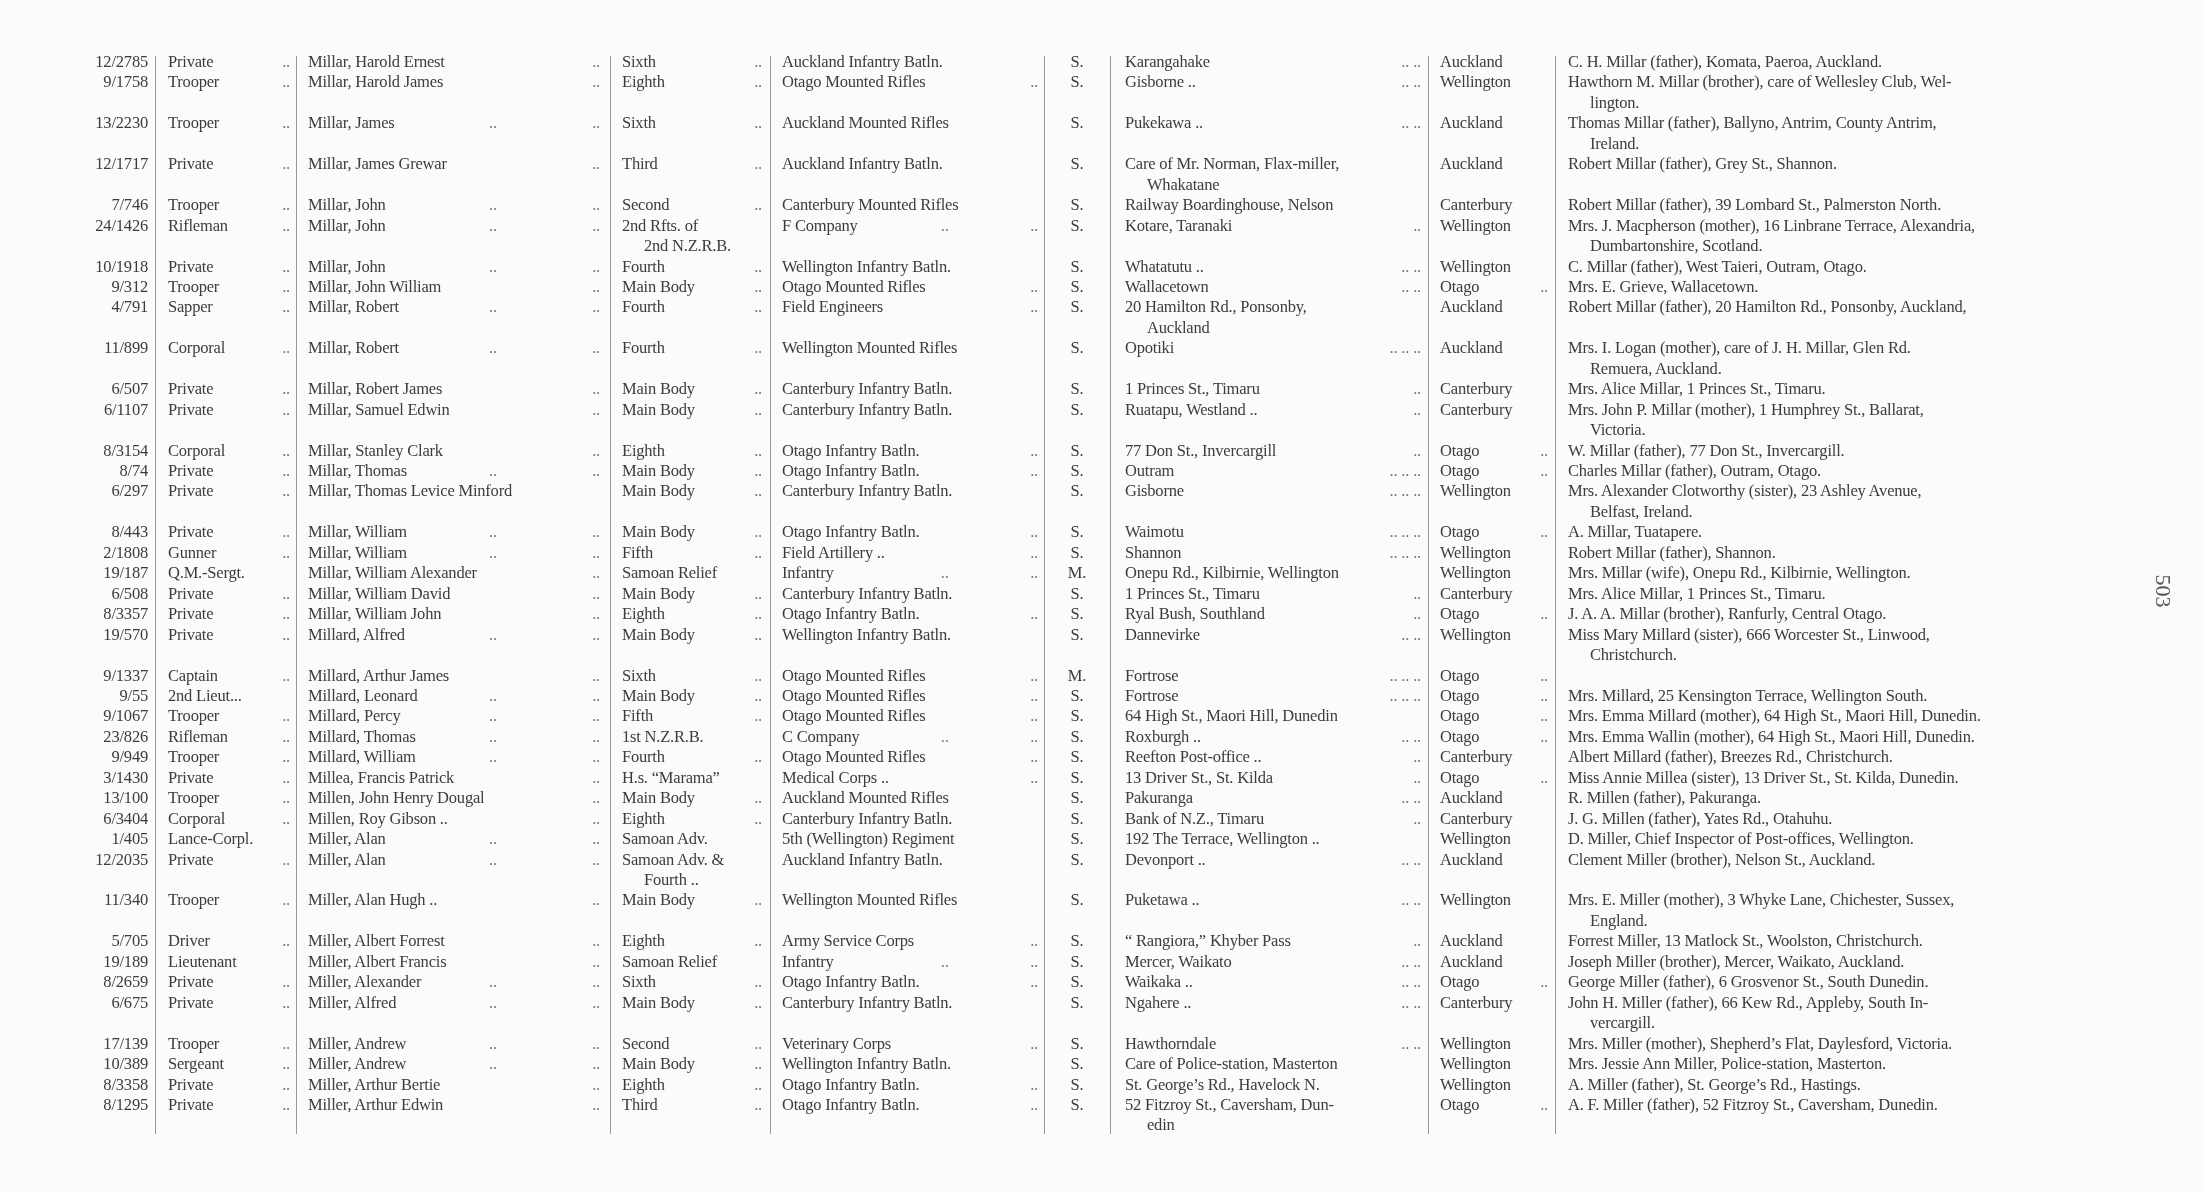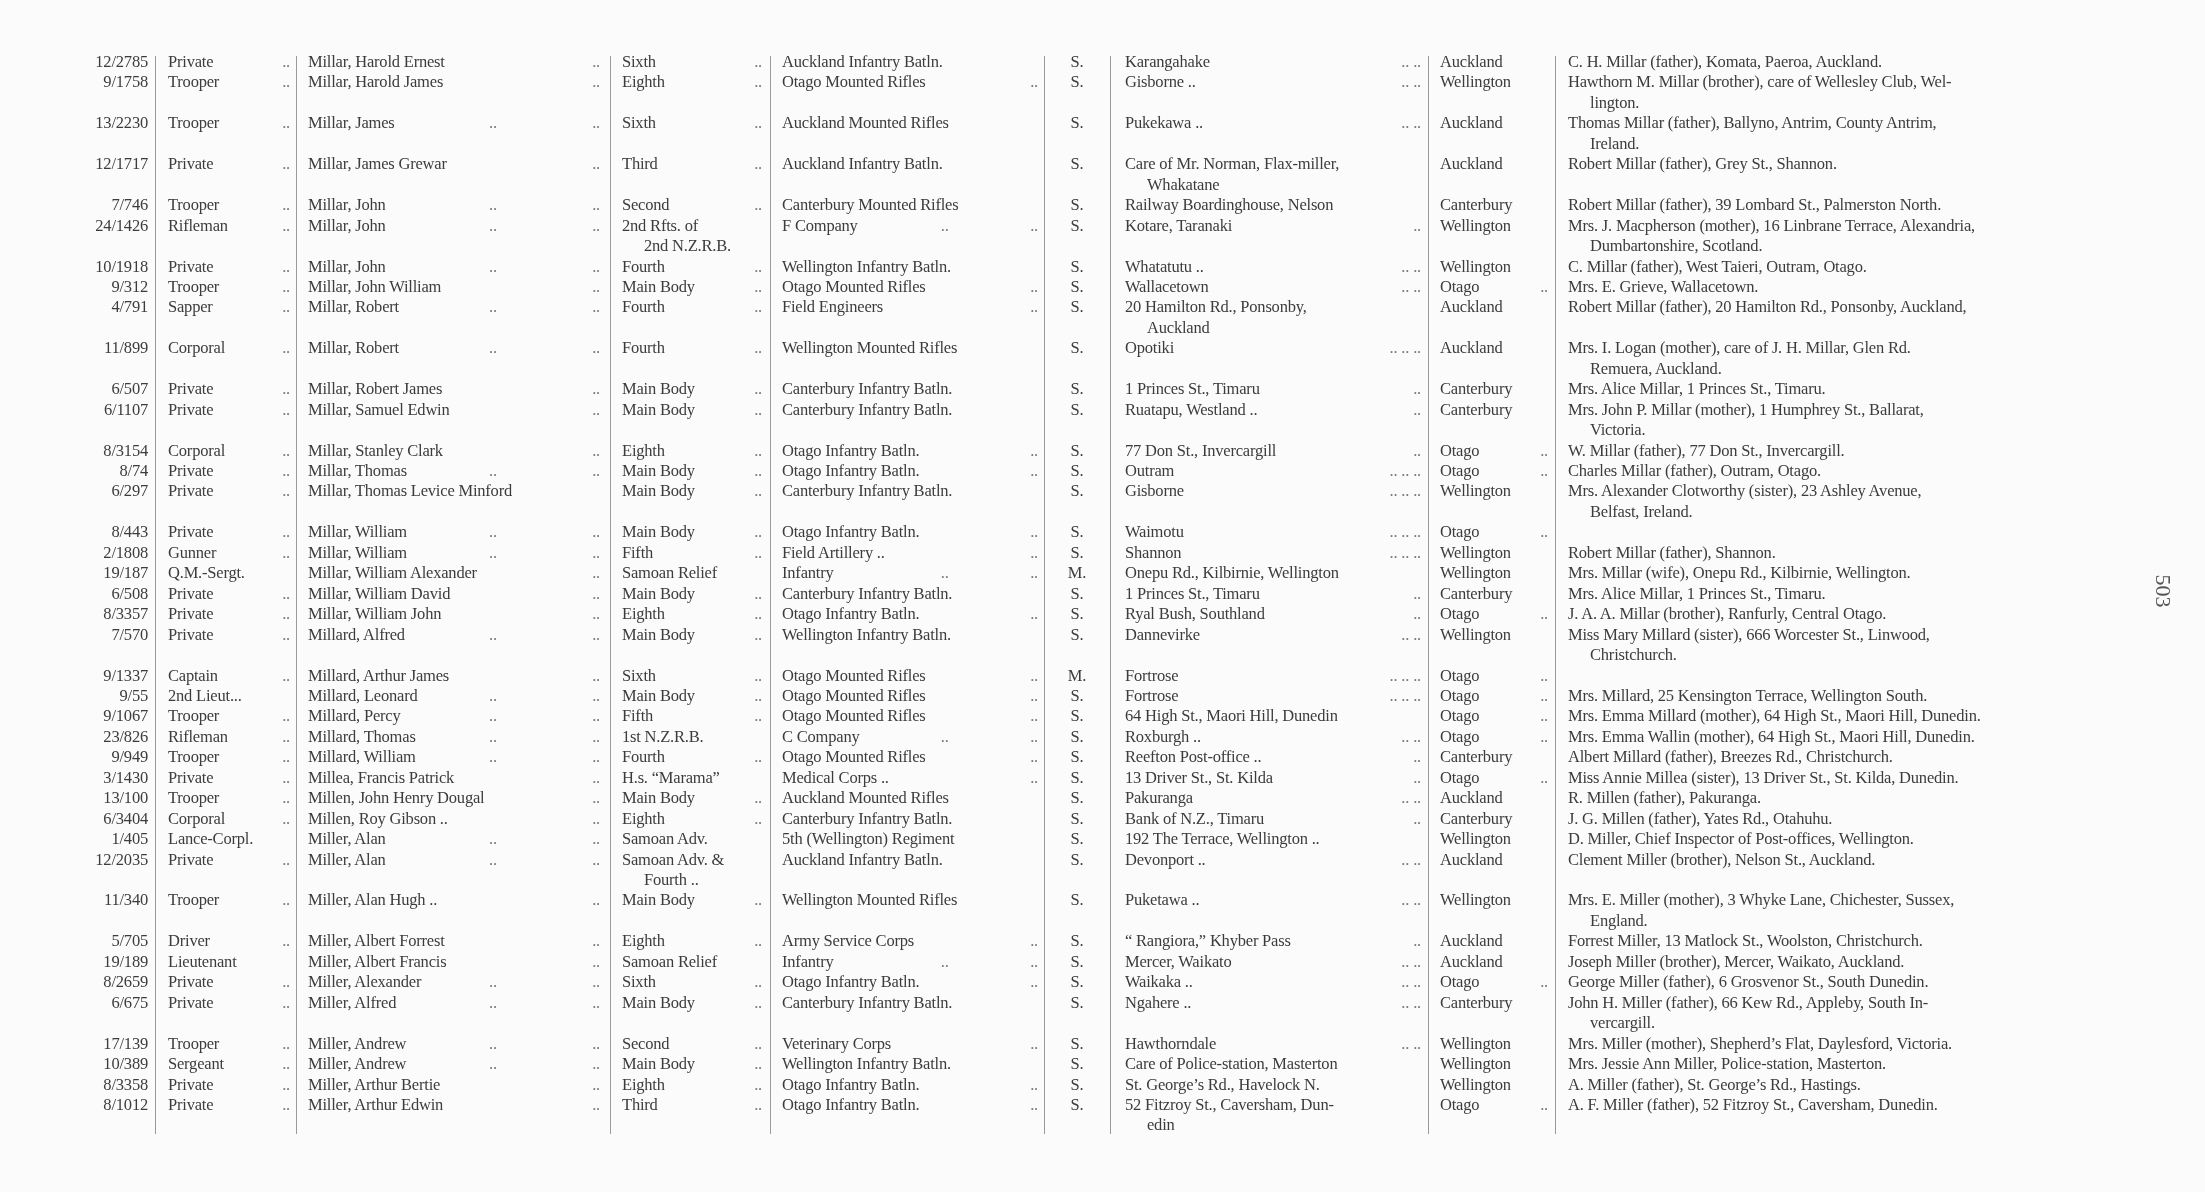--- a/index.html
+++ b/index.html
@@ -215,20 +215,21 @@
   </div>
       <div class="entry" style="top: 522.35px;">
     <div class="cell c-no">8/443</div>
     <div class="cell c-rank"><span class="txt">Private</span><span class="dots">..</span></div>
     <div class="cell c-name"><span class="txt">Millar, William</span><span class="mid" style="position: absolute; left: 62%; color: rgb(119, 119, 119);">..</span><span class="dots">..</span></div>
     <div class="cell c-draft"><span class="txt">Main Body</span><span class="dots">..</span><div class="wrap"></div></div>
     <div class="cell c-unit"><span class="txt">Otago Infantry Batln.</span><span class="mid"></span><span class="dots">..</span></div>
     <div class="cell c-stat">S.</div>
     <div class="cell c-addr"><span class="txt">Waimotu</span><span class="dots">.. .. ..</span><div class="wrap"></div></div>
     <div class="cell c-dist"><span class="txt">Otago</span><span class="dots">..</span></div>
+    <div class="cell c-kin"><span class="txt">A. Millar, Tuatapere.</span><div class="wrap"></div></div>
   </div>
       <div class="entry" style="top: 542.8px;">
     <div class="cell c-no">2/1808</div>
     <div class="cell c-rank"><span class="txt">Gunner</span><span class="dots">..</span></div>
     <div class="cell c-name"><span class="txt">Millar, William</span><span class="mid" style="position: absolute; left: 62%; color: rgb(119, 119, 119);">..</span><span class="dots">..</span></div>
     <div class="cell c-draft"><span class="txt">Fifth</span><span class="dots">..</span><div class="wrap"></div></div>
     <div class="cell c-unit"><span class="txt">Field Artillery ..</span><span class="mid"></span><span class="dots">..</span></div>
     <div class="cell c-stat">S.</div>
     <div class="cell c-addr"><span class="txt">Shannon</span><span class="dots">.. .. ..</span><div class="wrap"></div></div>
     <div class="cell c-dist"><span class="txt">Wellington</span><span class="dots"></span></div>
@@ -261,21 +262,21 @@
     <div class="cell c-rank"><span class="txt">Private</span><span class="dots">..</span></div>
     <div class="cell c-name"><span class="txt">Millar, William John</span><span class="mid"></span><span class="dots">..</span></div>
     <div class="cell c-draft"><span class="txt">Eighth</span><span class="dots">..</span><div class="wrap"></div></div>
     <div class="cell c-unit"><span class="txt">Otago Infantry Batln.</span><span class="mid"></span><span class="dots">..</span></div>
     <div class="cell c-stat">S.</div>
     <div class="cell c-addr"><span class="txt">Ryal Bush, Southland</span><span class="dots">..</span><div class="wrap"></div></div>
     <div class="cell c-dist"><span class="txt">Otago</span><span class="dots">..</span></div>
     <div class="cell c-kin"><span class="txt">J. A. A. Millar (brother), Ranfurly, Central Otago.</span><div class="wrap"></div></div>
   </div>
       <div class="entry" style="top: 624.6px;">
-    <div class="cell c-no">7/570</div>
+    <div class="cell c-no">19/570</div>
     <div class="cell c-rank"><span class="txt">Private</span><span class="dots">..</span></div>
     <div class="cell c-name"><span class="txt">Millard, Alfred</span><span class="mid" style="position: absolute; left: 62%; color: rgb(119, 119, 119);">..</span><span class="dots">..</span></div>
     <div class="cell c-draft"><span class="txt">Main Body</span><span class="dots">..</span><div class="wrap"></div></div>
     <div class="cell c-unit"><span class="txt">Wellington Infantry Batln.</span><span class="mid"></span><span class="dots"></span></div>
     <div class="cell c-stat">S.</div>
     <div class="cell c-addr"><span class="txt">Dannevirke</span><span class="dots">.. ..</span><div class="wrap"></div></div>
     <div class="cell c-dist"><span class="txt">Wellington</span><span class="dots"></span></div>
     <div class="cell c-kin"><span class="txt">Miss Mary Millard (sister), 666 Worcester St., Linwood,</span><div class="wrap">Christchurch.</div></div>
   </div>
       <div class="entry" style="top: 665.5px;">
@@ -469,21 +470,21 @@
     <div class="cell c-rank"><span class="txt">Private</span><span class="dots">..</span></div>
     <div class="cell c-name"><span class="txt">Miller, Arthur Bertie</span><span class="mid"></span><span class="dots">..</span></div>
     <div class="cell c-draft"><span class="txt">Eighth</span><span class="dots">..</span><div class="wrap"></div></div>
     <div class="cell c-unit"><span class="txt">Otago Infantry Batln.</span><span class="mid"></span><span class="dots">..</span></div>
     <div class="cell c-stat">S.</div>
     <div class="cell c-addr"><span class="txt">St. George’s Rd., Havelock N.</span><span class="dots"></span><div class="wrap"></div></div>
     <div class="cell c-dist"><span class="txt">Wellington</span><span class="dots"></span></div>
     <div class="cell c-kin"><span class="txt">A. Miller (father), St. George’s Rd., Hastings.</span><div class="wrap"></div></div>
   </div>
       <div class="entry" style="top: 1094.95px;">
-    <div class="cell c-no">8/1012</div>
+    <div class="cell c-no">8/1295</div>
     <div class="cell c-rank"><span class="txt">Private</span><span class="dots">..</span></div>
     <div class="cell c-name"><span class="txt">Miller, Arthur Edwin</span><span class="mid"></span><span class="dots">..</span></div>
     <div class="cell c-draft"><span class="txt">Third</span><span class="dots">..</span><div class="wrap"></div></div>
     <div class="cell c-unit"><span class="txt">Otago Infantry Batln.</span><span class="mid"></span><span class="dots">..</span></div>
     <div class="cell c-stat">S.</div>
     <div class="cell c-addr"><span class="txt">52 Fitzroy St., Caversham, Dun-</span><span class="dots"></span><div class="wrap">edin</div></div>
     <div class="cell c-dist"><span class="txt">Otago</span><span class="dots">..</span></div>
     <div class="cell c-kin"><span class="txt">A. F. Miller (father), 52 Fitzroy St., Caversham, Dunedin.</span><div class="wrap"></div></div>
   </div>
     </div>

